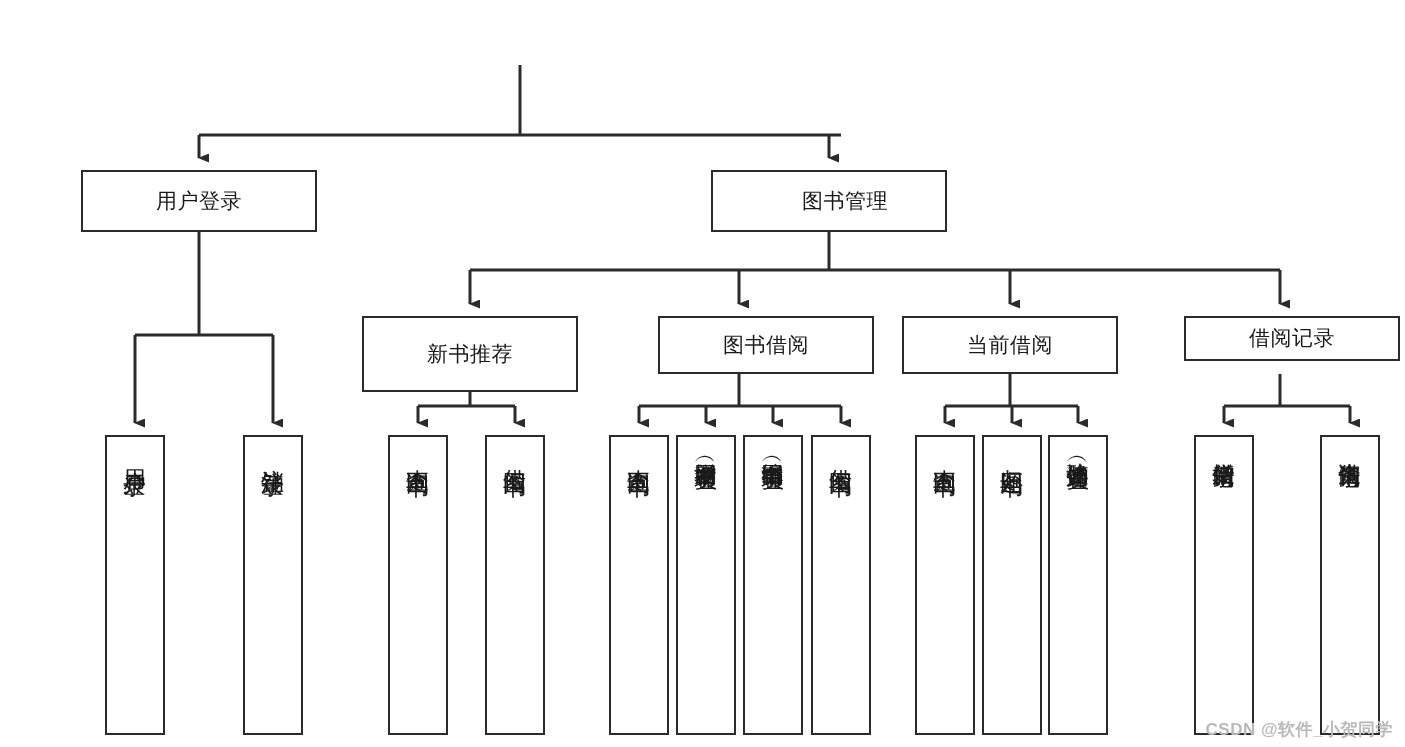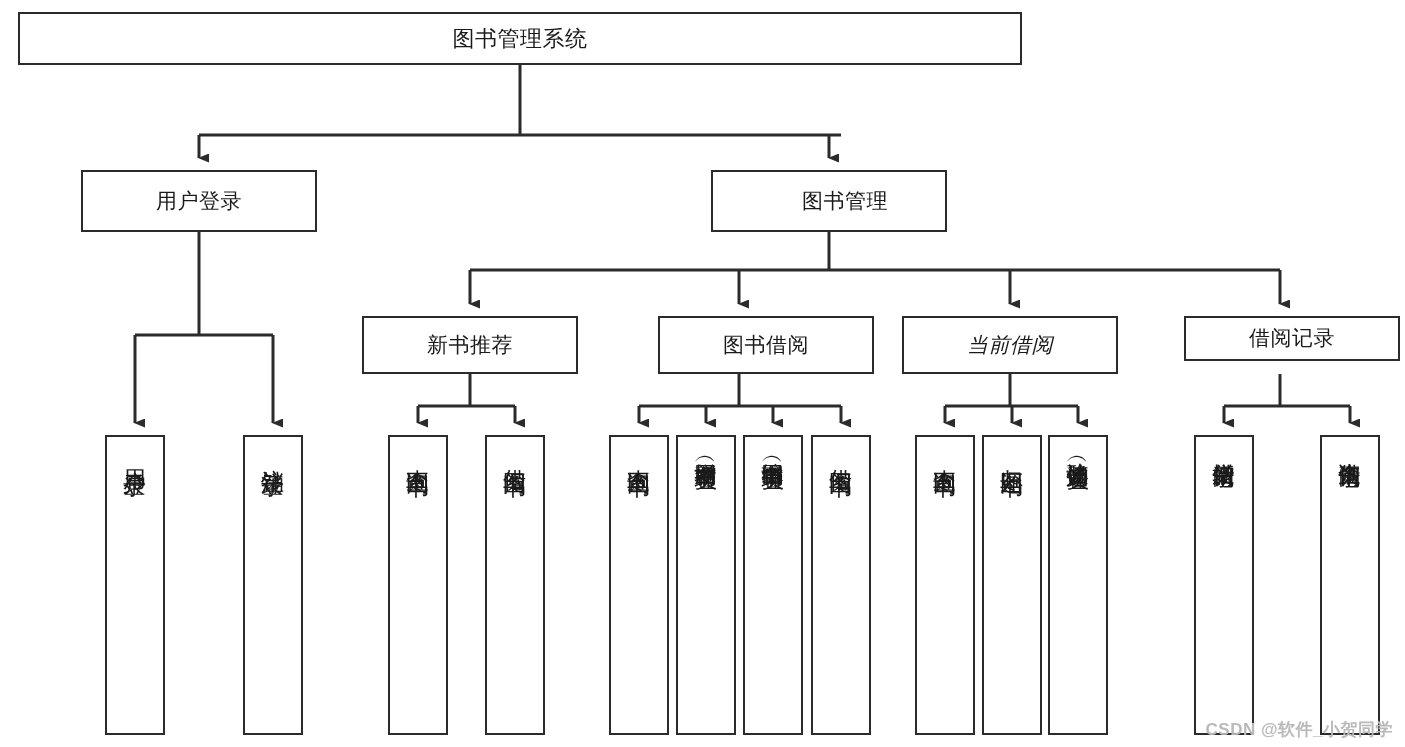--- a/index.html
+++ b/index.html
@@ -131,41 +131,38 @@
       <path d="M1012,406 L1012,423" marker-end="url(#arrowhead)"></path>
       <path d="M1078,406 L1078,423" marker-end="url(#arrowhead)"></path>
 
       <path d="M1280,374 L1280,406"></path>
       <path d="M1224,406 L1350,406"></path>
       <path d="M1224,406 L1224,423" marker-end="url(#arrowhead)"></path>
       <path d="M1350,406 L1350,423" marker-end="url(#arrowhead)"></path>
     </g>
   </svg>
 
-  <div class="node horiz root" style="left:18px; top:12px; width:1004px; height:53px;">
-    <span class="node-label">图书管理系统</span>
-  </div>
 
   <div class="node horiz" style="left:81px; top:170px; width:236px; height:62px;">
     <span class="node-label">用户登录</span>
   </div>
 
   <div class="node horiz" style="left:711px; top:170px; width:236px; height:62px;padding-left:32px;">
     <span class="node-label">图书管理</span>
   </div>
 
-  <div class="node horiz" style="left:362px; top:316px; width:216px; height:58px;">
+  <div class="node horiz" style="left:362px; top:316px; width:216px; height:76px;">
     <span class="node-label">新书推荐</span>
   </div>
 
   <div class="node horiz" style="left:658px; top:316px; width:216px; height:58px;">
     <span class="node-label">图书借阅</span>
   </div>
 
-  <div class="node horiz" style="left:902px; top:316px; width:216px; height:58px;font-style:italic;">
+  <div class="node horiz" style="left:902px; top:316px; width:216px; height:58px;">
     <span class="node-label">当前借阅</span>
   </div>
 
   <div class="node horiz" style="left:1172px; top:316px; width:216px; height:45px;margin-left:12px;">
     <span class="node-label">借阅记录</span>
   </div>
 
   <div class="node vert" style="left:105px; top:435px; width:60px; height:300px;">
     <span class="node-label">用户登录</span>
   </div>

